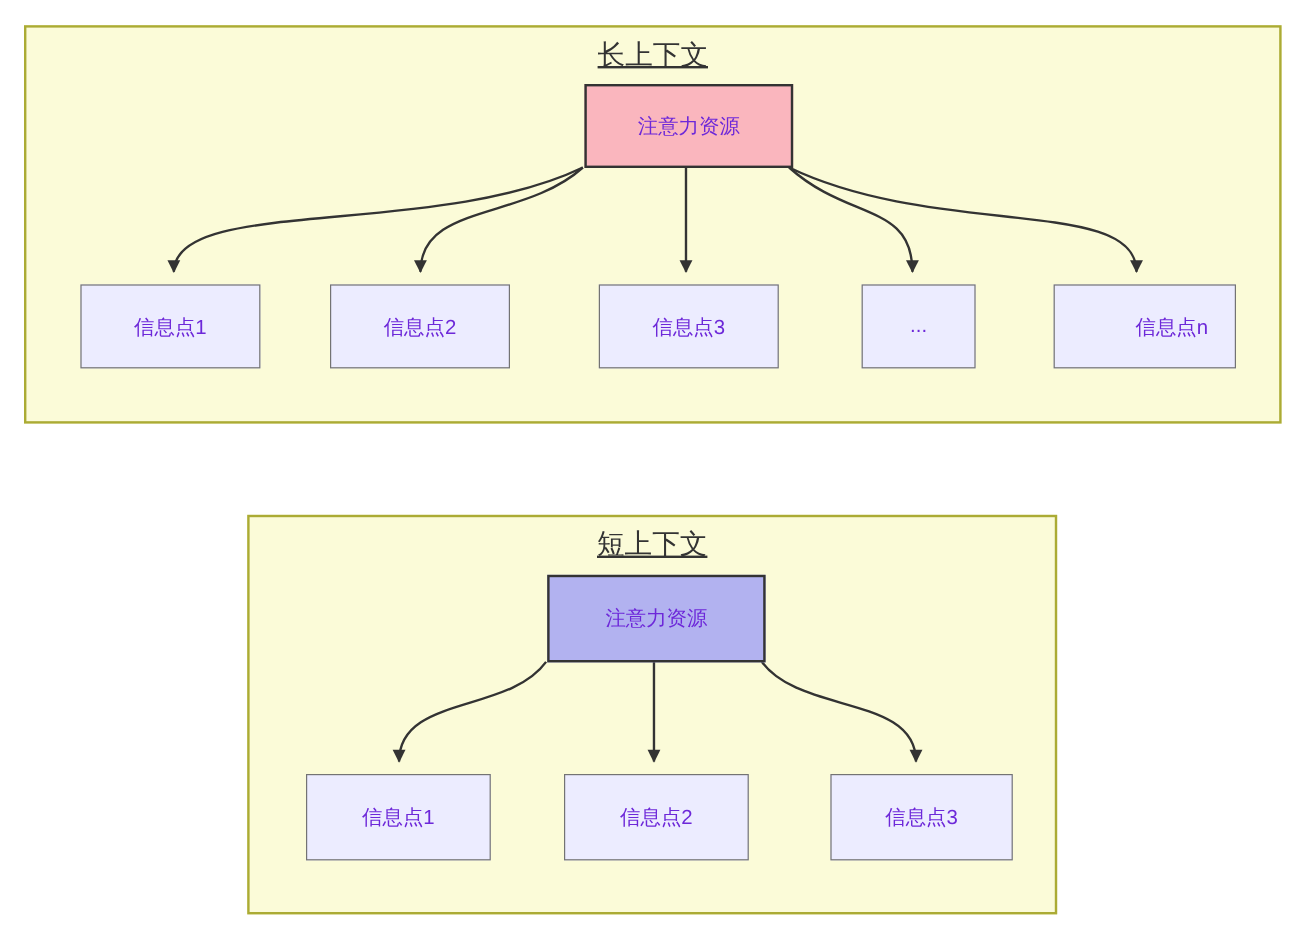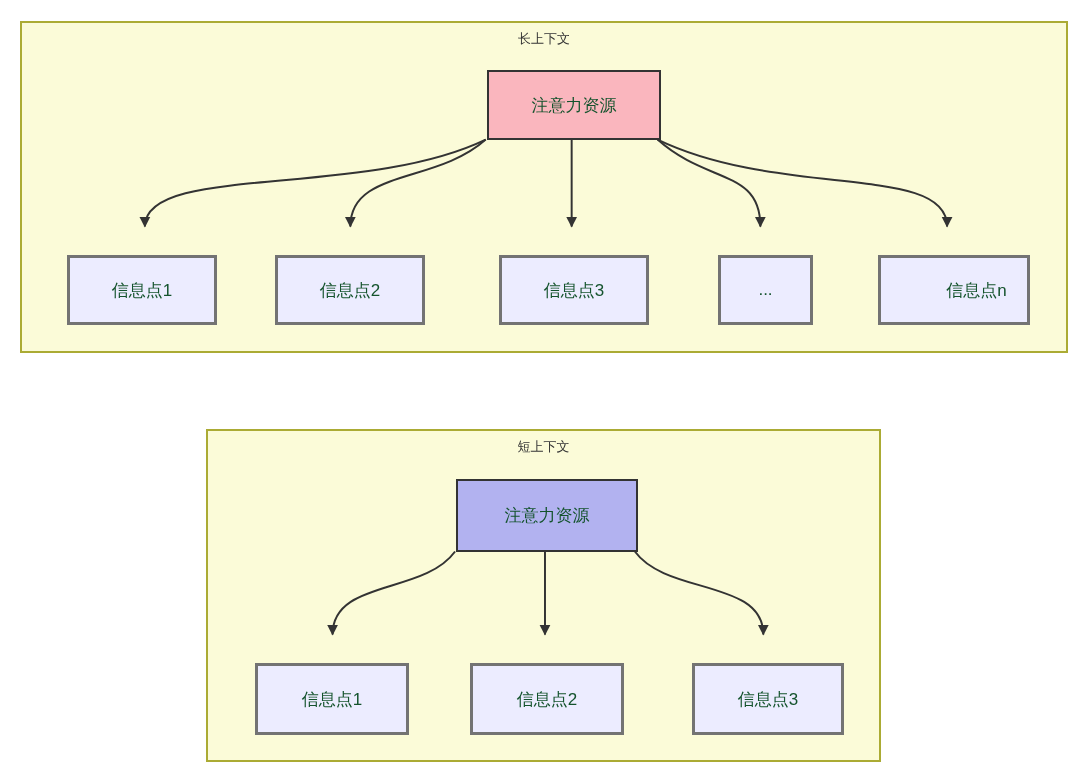--- a/index.html
+++ b/index.html
@@ -13,42 +13,42 @@
     background: #fbfbd8;
     border: 2px solid #abab34;
   }
   .panel-long  { left: 20px;  top: 21px;  width: 1048px; height: 332px; }
   .panel-short { left: 206px; top: 429px; width: 675px;  height: 333px; padding-left: 37px; }
 
   .panel-title {
     position: absolute;
     top: 7px; left: 0; width: 100%;
     text-align: center;
-    font-size: 13px;
+    font-size: 23px;
     color: #333333;
+    text-decoration: underline;
   }
 
   .node {
     position: absolute;
     display: flex;
     align-items: center;
     justify-content: center;
     font-size: 17px;
-    color: #14532d;
+    color: #6d28d9;
     text-align: center;
   }
 
   .attention-node { border: 2px solid #333333; }
   .attention-long  { left: 465px; top: 47px; width: 174px; height: 70px; background: #fab6be; }
   .attention-short { left: 248px; top: 48px; width: 182px; height: 73px; background: #b2b2f0; }
 
   .info-node {
     background: #ececff;
-    border: 3px solid #737373;
-    margin-top: 18px;
+    border: 1px solid #737373;
   }
   
   .ln1 { left: 45px;  top: 214px; width: 150px; height: 70px; }
   .ln2 { left: 253px; top: 214px; width: 150px; height: 70px; }
   .ln3 { left: 477px; top: 214px; width: 150px; height: 70px; }
   .ln4 { left: 696px; top: 214px; width: 95px;  height: 70px; }
   .ln5 { left: 856px; top: 214px; width: 152px; height: 70px; padding-left: 45px; }
   
   .sn1 { left: 47px;  top: 214px; width: 154px; height: 72px; }
   .sn2 { left: 262px; top: 214px; width: 154px; height: 72px; }

